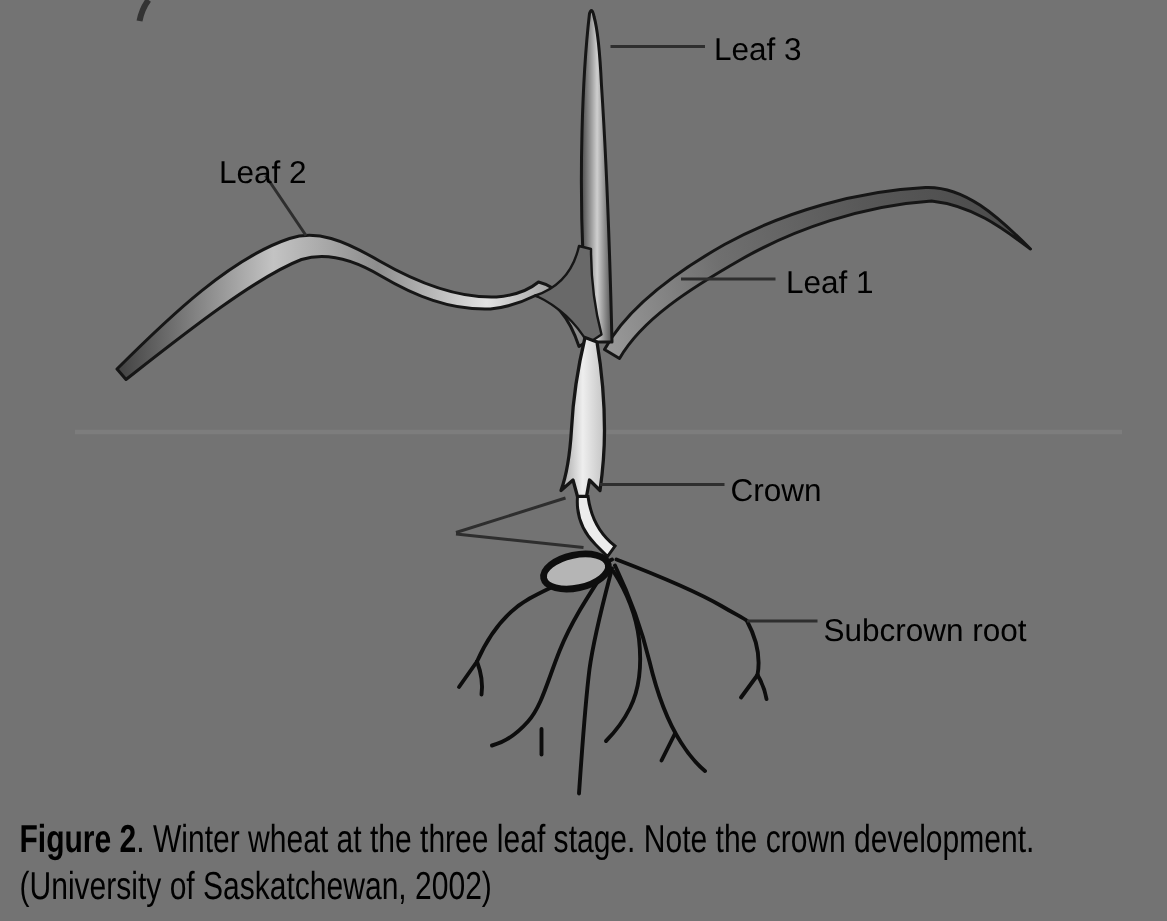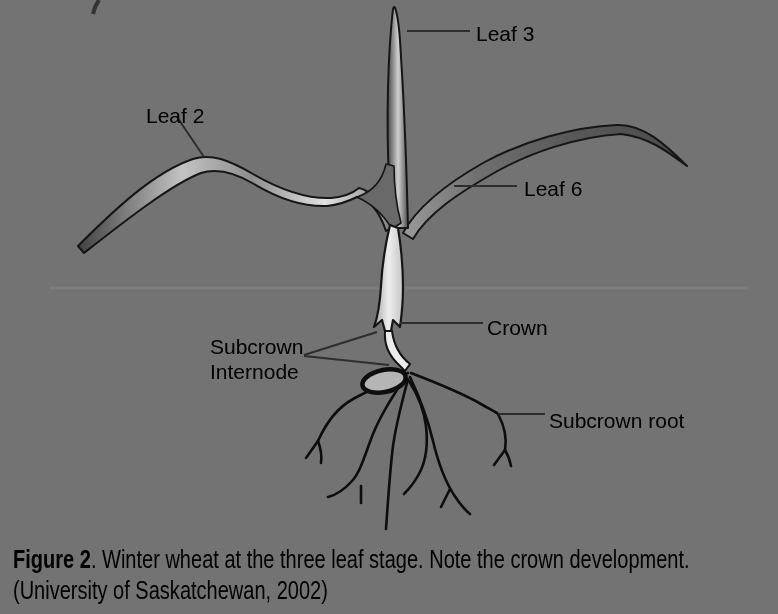--- a/index.html
+++ b/index.html
@@ -145,26 +145,22 @@
       <line x1="454" y1="186" x2="517" y2="186"></line>
       <line x1="400" y1="323" x2="483" y2="323"></line>
       <line x1="304" y1="355" x2="377" y2="332"></line>
       <line x1="304" y1="356" x2="389" y2="365"></line>
       <line x1="498" y1="414" x2="545" y2="414"></line>
     </g>
   </svg>
 
   <div class="label" style="left:476px;top:21px;">Leaf 3</div>
   <div class="label" style="left:146px;top:92px;margin-top:11px;">Leaf 2</div>
-  <div class="label" style="left:524px;top:176px;">Leaf 6</div>
+  <div class="label" style="left:524px;top:176px;">Leaf 1</div>
   <div class="label" style="left:487px;top:315px;text-align:center;">Crown</div>
-  <div class="label" style="left:210px;top:334px;">
-    <div>Subcrown</div>
-    <div>Internode</div>
-  </div>
   <div class="label" style="left:549px;top:408px;">Subcrown root</div>
 
   <div class="caption">
     <div><span class="bold">Figure 2</span><span>. Winter wheat at the three leaf stage. Note the crown development.</span></div>
     <div>(University of Saskatchewan, 2002)</div>
   </div>
 
 </div>
 
 </body></html>

